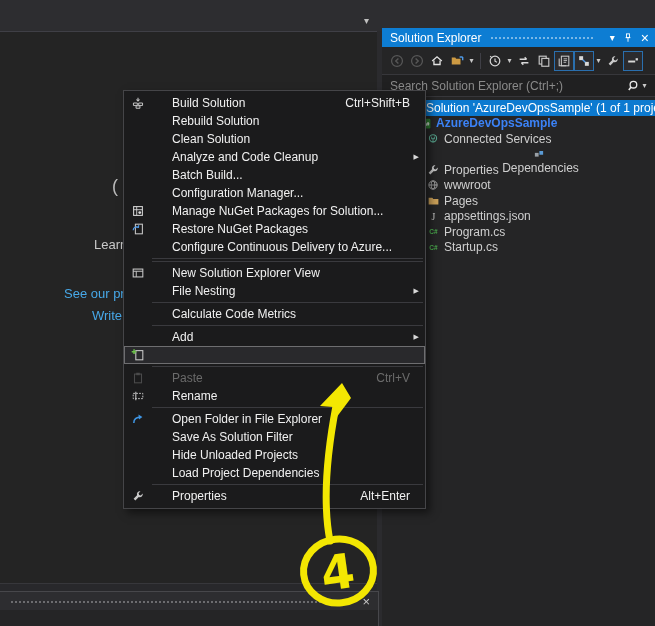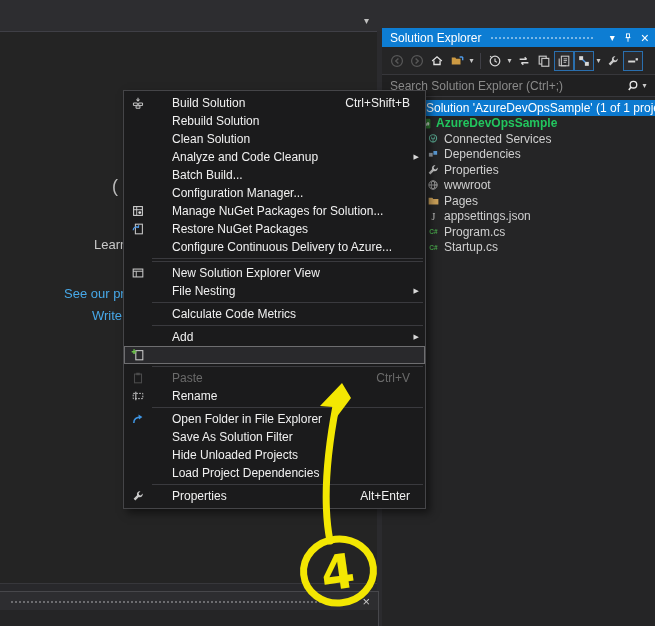--- a/index.html
+++ b/index.html
@@ -40,21 +40,21 @@
   .tsep{width:1px;height:16px;background:#3f3f46;margin:0 4px;}
   .se-search{height:21px;background:#202021;border-top:1px solid #37373b;border-bottom:1px solid #37373b;
              display:flex;align-items:center;padding:0 6px 0 0;}
   .se-search input{flex:1;background:transparent;border:none;outline:none;color:#c8c8c8;
              font-size:12px;font-family:"Liberation Sans",sans-serif;padding:0 0 0 8px;min-width:0;}
   .se-search input::placeholder{color:#8a8a8a;}
   .se-tree{padding-top:3px;}
   .trow{height:15.5px;display:flex;align-items:center;color:#cfcfcf;font-size:12px;white-space:nowrap;cursor:default;}
   .trow .ticon{width:14px;height:14px;margin-right:4px;flex:none;display:flex;align-items:center;justify-content:center;}
   .trow.sel{background:#0c7ad0;color:#fff;}
-  .trow.bold{font-weight:bold;color:#22c55e;text-align:right;}
+  .trow.bold{font-weight:bold;color:#3b82f6;text-align:right;}
   
   .menu{position:absolute;left:123px;top:90px;width:303px;background:#1b1b1c;border:1px solid #454548;
         box-shadow:4px 4px 8px rgba(0,0,0,.5);z-index:5;padding:3px 0;box-sizing:border-box;}
   .mi{height:18px;display:flex;align-items:center;color:#f1f1f1;font-size:12px;white-space:nowrap;cursor:default;position:relative;}
   .mi .gut{width:27px;flex:none;display:flex;align-items:center;justify-content:center;}
   .mi .lbl{flex:1;overflow:hidden;margin-left:21px;}
   .mi .sc{padding-right:15px;color:#f1f1f1;}
   .mi .sub{position:absolute;right:6px;font-size:7px;color:#d8d8d8;}
   .mi.dis,.mi.dis .sc{color:#6b6b6b;}
   .mi.dis .gut{opacity:.5;}
@@ -238,21 +238,21 @@
           <span class="ticon">
             <span style="display: flex;">
               <svg width="12" height="12" viewBox="0 0 16 16">
                 <circle cx="8" cy="7" r="4.8" fill="none" stroke="#58a58e" stroke-width="1.4"></circle>
                 <path d="M6.2 4.8v2.8M9.8 4.8v2.8M5.5 7.6h5M8 7.6V12.5" stroke="#58a58e" stroke-width="1.2"></path>
               </svg>
             </span>
           </span>
           <span>Connected Services</span>
         </div>
-        <div class="trow" style="padding-left: 44px;">
+        <div class="trow" style="padding-left: 44px; flex-direction: column;">
           <span class="ticon">
             <span style="display: flex;">
               <svg width="12" height="12" viewBox="0 0 16 16">
                 <rect x="2.5" y="6.5" width="5" height="5" fill="#9aa0a6"></rect>
                 <rect x="8.5" y="4" width="5" height="5" fill="#5b9bd5"></rect>
               </svg>
             </span>
           </span>
           <span>Dependencies</span>
         </div>

